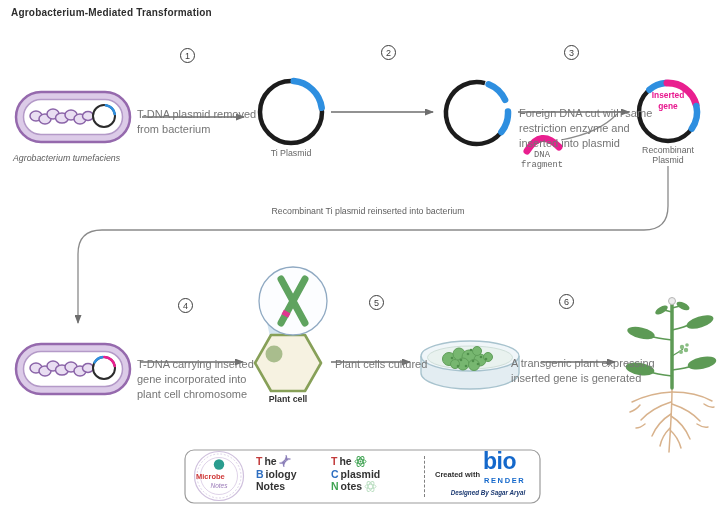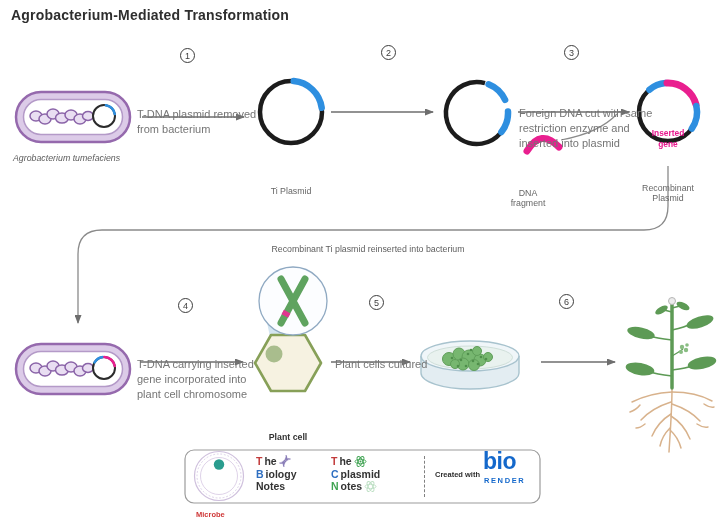--- a/index.html
+++ b/index.html
@@ -1,27 +1,27 @@
 <!DOCTYPE html>
 <html><head>
 <meta charset="utf-8">
 <style>
   html,body{margin:0;padding:0;background:#fff;}
   .canvas{position:relative;width:720px;height:521px;background:#ffffff;
     font-family:"Liberation Sans",sans-serif;overflow:hidden;}
   .abs{position:absolute;}
   svg.layer{position:absolute;left:0;top:0;}
-  .title{font-size:14px;font-weight:bold;color:#2e2e2e;letter-spacing:.2px;}
+  .title{font-size:10px;font-weight:bold;color:#2e2e2e;letter-spacing:.2px;}
   .stepnum{width:15px;height:15px;border:1.4px solid #3c3c3c;border-radius:50%;
     display:flex;align-items:center;justify-content:center;font-size:9px;
     color:#3c3c3c;background:#fff;box-sizing:border-box;}
   .steptext{font-size:11px;line-height:15px;color:#757575;white-space:pre-line;margin-top:40px;}
   .lbl{font-size:8.8px;color:#666;}
   .pre{white-space:pre-line;}
-  .ctr{text-align:center;margin-top:38px;}
+  .ctr{text-align:center;}
   .ital{font-style:italic;color:#5c5c5c;margin-top:7px;}
   .insgene{font-size:8.4px;line-height:10.5px;font-weight:bold;color:#e8188f;}
   .plantcell{font-weight:bold;color:#333;}
   .brand{display:flex;flex-direction:column;}
   .brand .row{display:flex;align-items:center;gap:2px;height:12.5px;
     font-size:10.5px;font-weight:bold;color:#333;}
   .red{color:#c23b3b;} .blue{color:#2f6fc1;} .green{color:#3fa352;} .dark{color:#333;}
   .microbe-name{font-size:7.5px;font-weight:bold;color:#cf3939;}
   .microbe-notes{font-size:6.5px;font-style:italic;color:#9a7ab8;}
   .createdwith{font-size:7.5px;font-weight:bold;color:#2d2d2d;}
@@ -213,24 +213,26 @@
 
   <div class="abs steptext" style="left:137px;top:67px;">T-DNA plasmid removed
 from bacterium</div>
   <div class="abs steptext" style="left:519px;top:66px;">Foreign DNA cut with same
 restriction enzyme and
 inserted into plasmid</div>
   <div class="abs steptext" style="left:137px;top:317px;">T-DNA carrying inserted
 gene incorporated into
 plant cell chromosome</div>
   <div class="abs steptext" style="left:335px;top:317px;">Plant cells cultured</div>
+  <div class="abs steptext" style="left:511px;top:316px;">A transgenic plant expressing
+inserted gene is generated</div>
 
   <div class="abs lbl ital" style="left:13px;top:146px;">Agrobacterium tumefaciens</div>
   <div class="abs lbl ctr" style="left:256px;top:148px;width:70px;">Ti Plasmid</div>
-  <div class="abs lbl ctr pre" style="left:503px;top:150px;width:50px;line-height:10px;">DNA
+  <div class="abs lbl ctr pre" style="left:517px;top:150px;width:50px;line-height:10px;font-family:Liberation Mono, monospace;">DNA
 fragment</div>
   <div class="abs insgene ctr pre" style="left:647px;top:90px;width:42px;">Inserted
 gene</div>
   <div class="abs lbl ctr pre" style="left:633px;top:145px;width:70px;line-height:10px;">Recombinant
 Plasmid</div>
   <div class="abs lbl ctr" style="left:263px;top:206px;width:210px;color:#5e5e5e;">Recombinant Ti plasmid reinserted into bacterium</div>
   <div class="abs lbl ctr plantcell" style="left:253px;top:394px;width:70px;">Plant cell</div>
 
   <div class="abs microbe-name ctr" style="left:196px;top:472px;width:26px;">Microbe</div>
   <div class="abs microbe-notes ctr" style="left:196px;top:482px;width:46px;">Notes</div>

